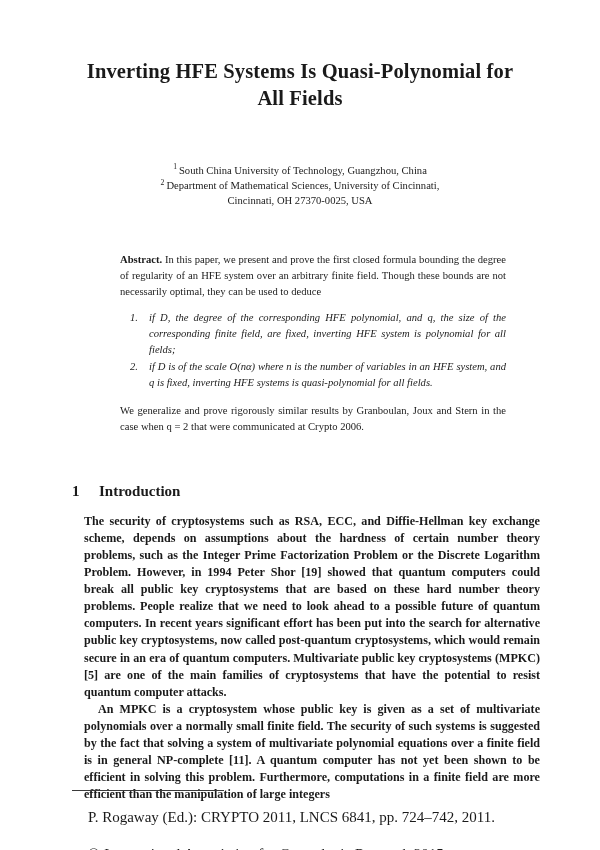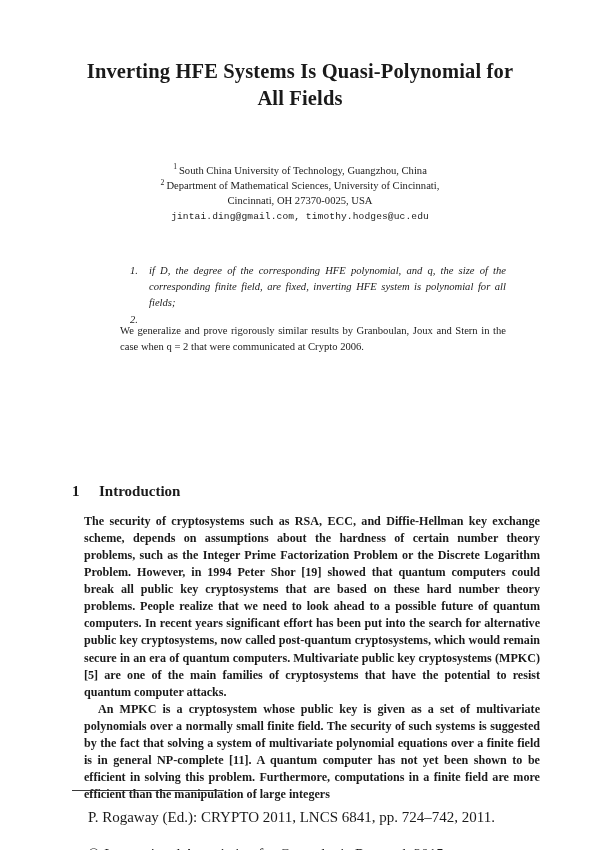--- a/index.html
+++ b/index.html
@@ -183,28 +183,28 @@
 
   <div class="title-block">
     <h1 class="paper-title">Inverting HFE Systems Is Quasi-Polynomial for All Fields</h1>
   </div>
 
 
   <div class="affil-block">
     <p class="affil-line"><span class="marker">1</span><span>South China University of Technology, Guangzhou, China</span></p>
     <p class="affil-line"><span class="marker">2</span><span>Department of Mathematical Sciences, University of Cincinnati,</span></p>
     <p class="affil-line"><span>Cincinnati, OH 27370-0025, USA</span></p>
-    <p class="email-line">jintai.ding@gmail.com, timothy.hodges@uc.edu</p>
   </div>
 
   <div class="abstract-block">
+    <p class="abstract-para"><b>Abstract.</b><span> In this paper, we present and prove the first closed formula bounding the degree of regularity of an HFE system over an arbitrary finite field. Though these bounds are not necessarily optimal, they can be used to deduce</span></p>
 
     <ol class="abstract-list">
       <li><span class="num">1.</span><span>if D, the degree of the corresponding HFE polynomial, and q, the size of the corresponding finite field, are fixed, inverting HFE system is polynomial for all fields;</span></li>
-      <li><span class="num">2.</span></li>
+      <li><span class="num">2.</span><span>if D is of the scale O(nα) where n is the number of variables in an HFE system, and q is fixed, inverting HFE systems is quasi-polynomial for all fields.</span></li>
     </ol>
 
     <p class="abstract-para abstract-closing">We generalize and prove rigorously similar results by Granboulan, Joux and Stern in the case when q = 2 that were communicated at Crypto 2006.</p>
   </div>
 
   <h2 class="section-heading"><span class="secnum">1</span><span>Introduction</span></h2>
 
   <div class="body-block">
     <p class="body-para">The security of cryptosystems such as RSA, ECC, and Diffie-Hellman key exchange scheme, depends on assumptions about the hardness of certain number theory problems, such as the Integer Prime Factorization Problem or the Discrete Logarithm Problem. However, in 1994 Peter Shor [19] showed that quantum computers could break all public key cryptosystems that are based on these hard number theory problems. People realize that we need to look ahead to a possible future of quantum computers. In recent years significant effort has been put into the search for alternative public key cryptosystems, now called post-quantum cryptosystems, which would remain secure in an era of quantum computers. Multivariate public key cryptosystems (MPKC) [5] are one of the main families of cryptosystems that have the potential to resist quantum computer attacks.</p>
     <p class="body-para indented">An MPKC is a cryptosystem whose public key is given as a set of multivariate polynomials over a normally small finite field. The security of such systems is suggested by the fact that solving a system of multivariate polynomial equations over a finite field is in general NP-complete [11]. A quantum computer has not yet been shown to be efficient in solving this problem. Furthermore, computations in a finite field are more efficient than the manipulation of large integers</p>

